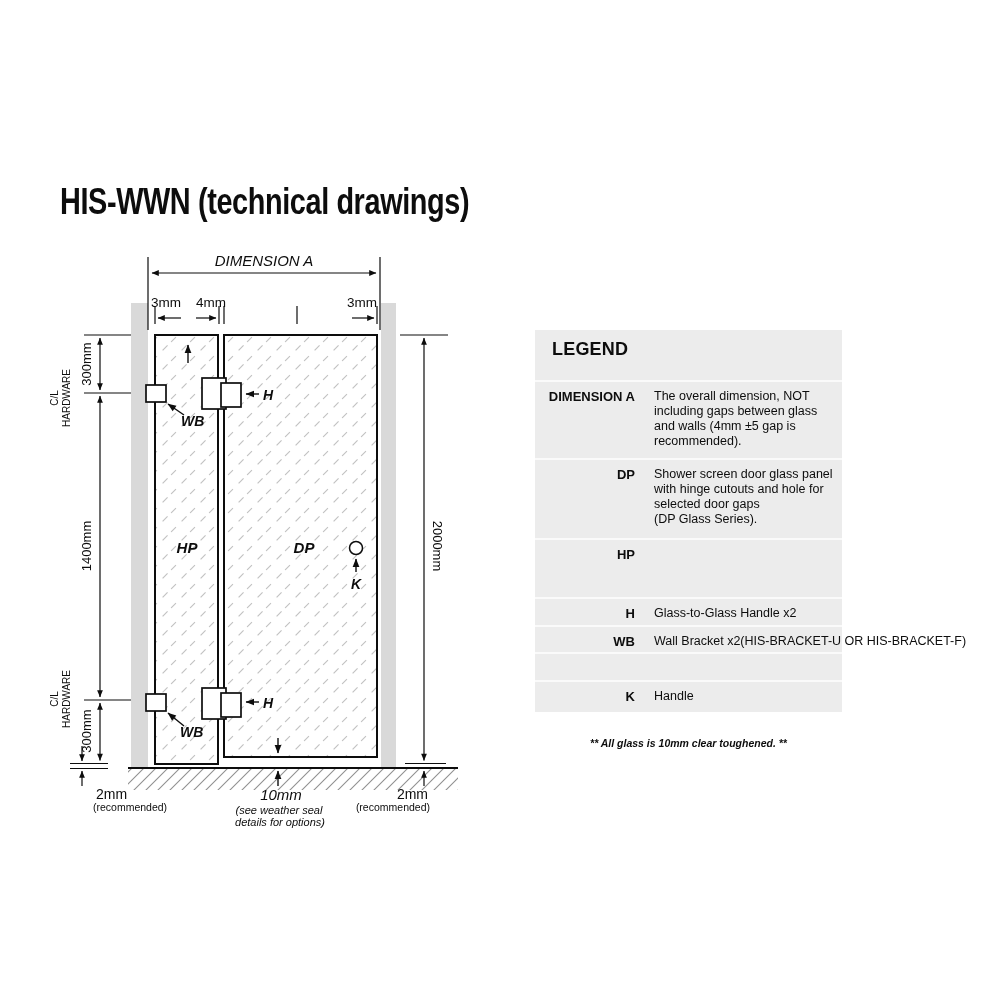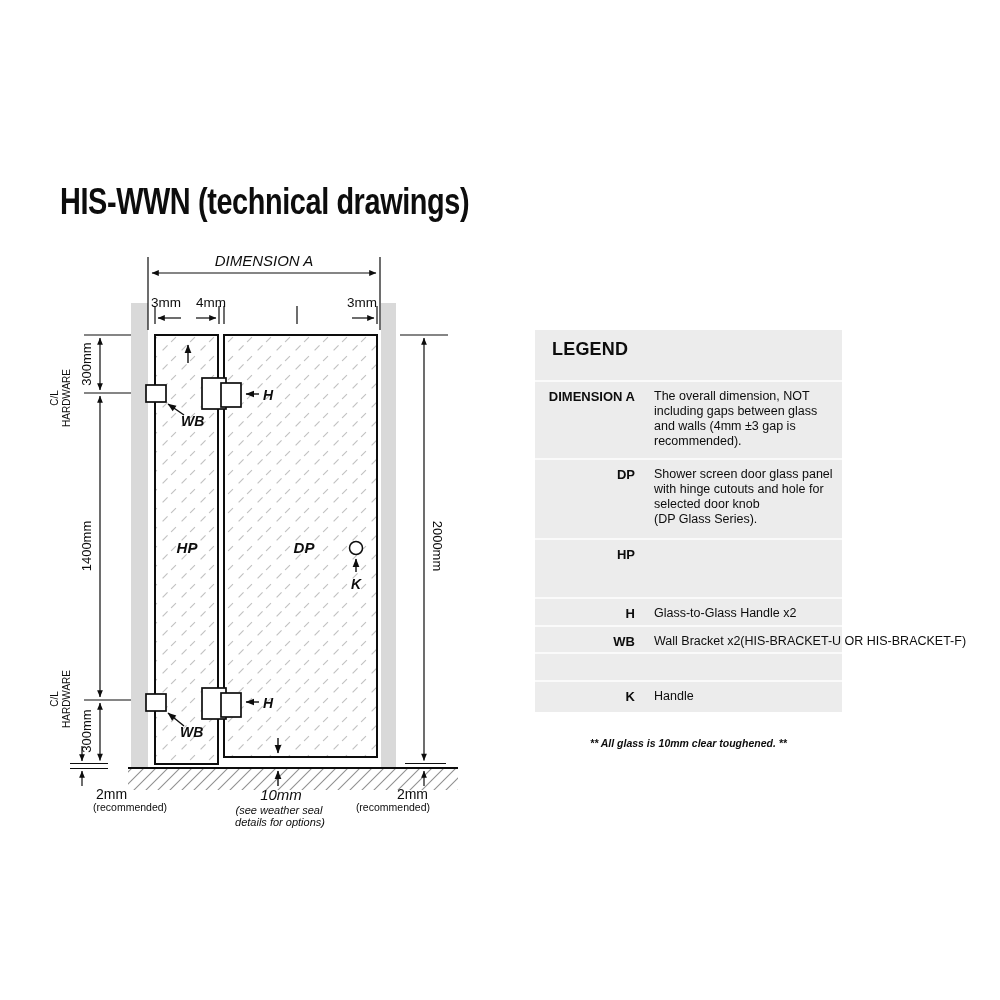--- a/index.html
+++ b/index.html
@@ -155,28 +155,28 @@
   <text x="430" y="811" class="t105 end">(recommended)</text>
 </svg>
 
 <div class="legend-wrap">
   <div class="legend-box">
     <div class="legend-title">LEGEND</div>
     <div class="lrow" style="min-height:78px">
       <div class="term">DIMENSION A</div>
       <div class="desc">The overall dimension, NOT
 including gaps between glass
-and walls (4mm ±3 gap is
+and walls (4mm ±5 gap is
 recommended).</div>
     </div>
     <div class="lrow" style="min-height:80px">
       <div class="term">DP</div>
       <div class="desc">Shower screen door glass panel
 with hinge cutouts and hole for
-selected door knob
+selected door gaps
 (DP Glass Series).</div>
     </div>
     <div class="lrow" style="min-height:59px">
       <div class="term">HP</div>
     </div>
     <div class="lrow" style="min-height:28px">
       <div class="term">H</div>
       <div class="desc">Glass-to-Glass Handle x2</div>
     </div>
     <div class="lrow" style="min-height:27px">

